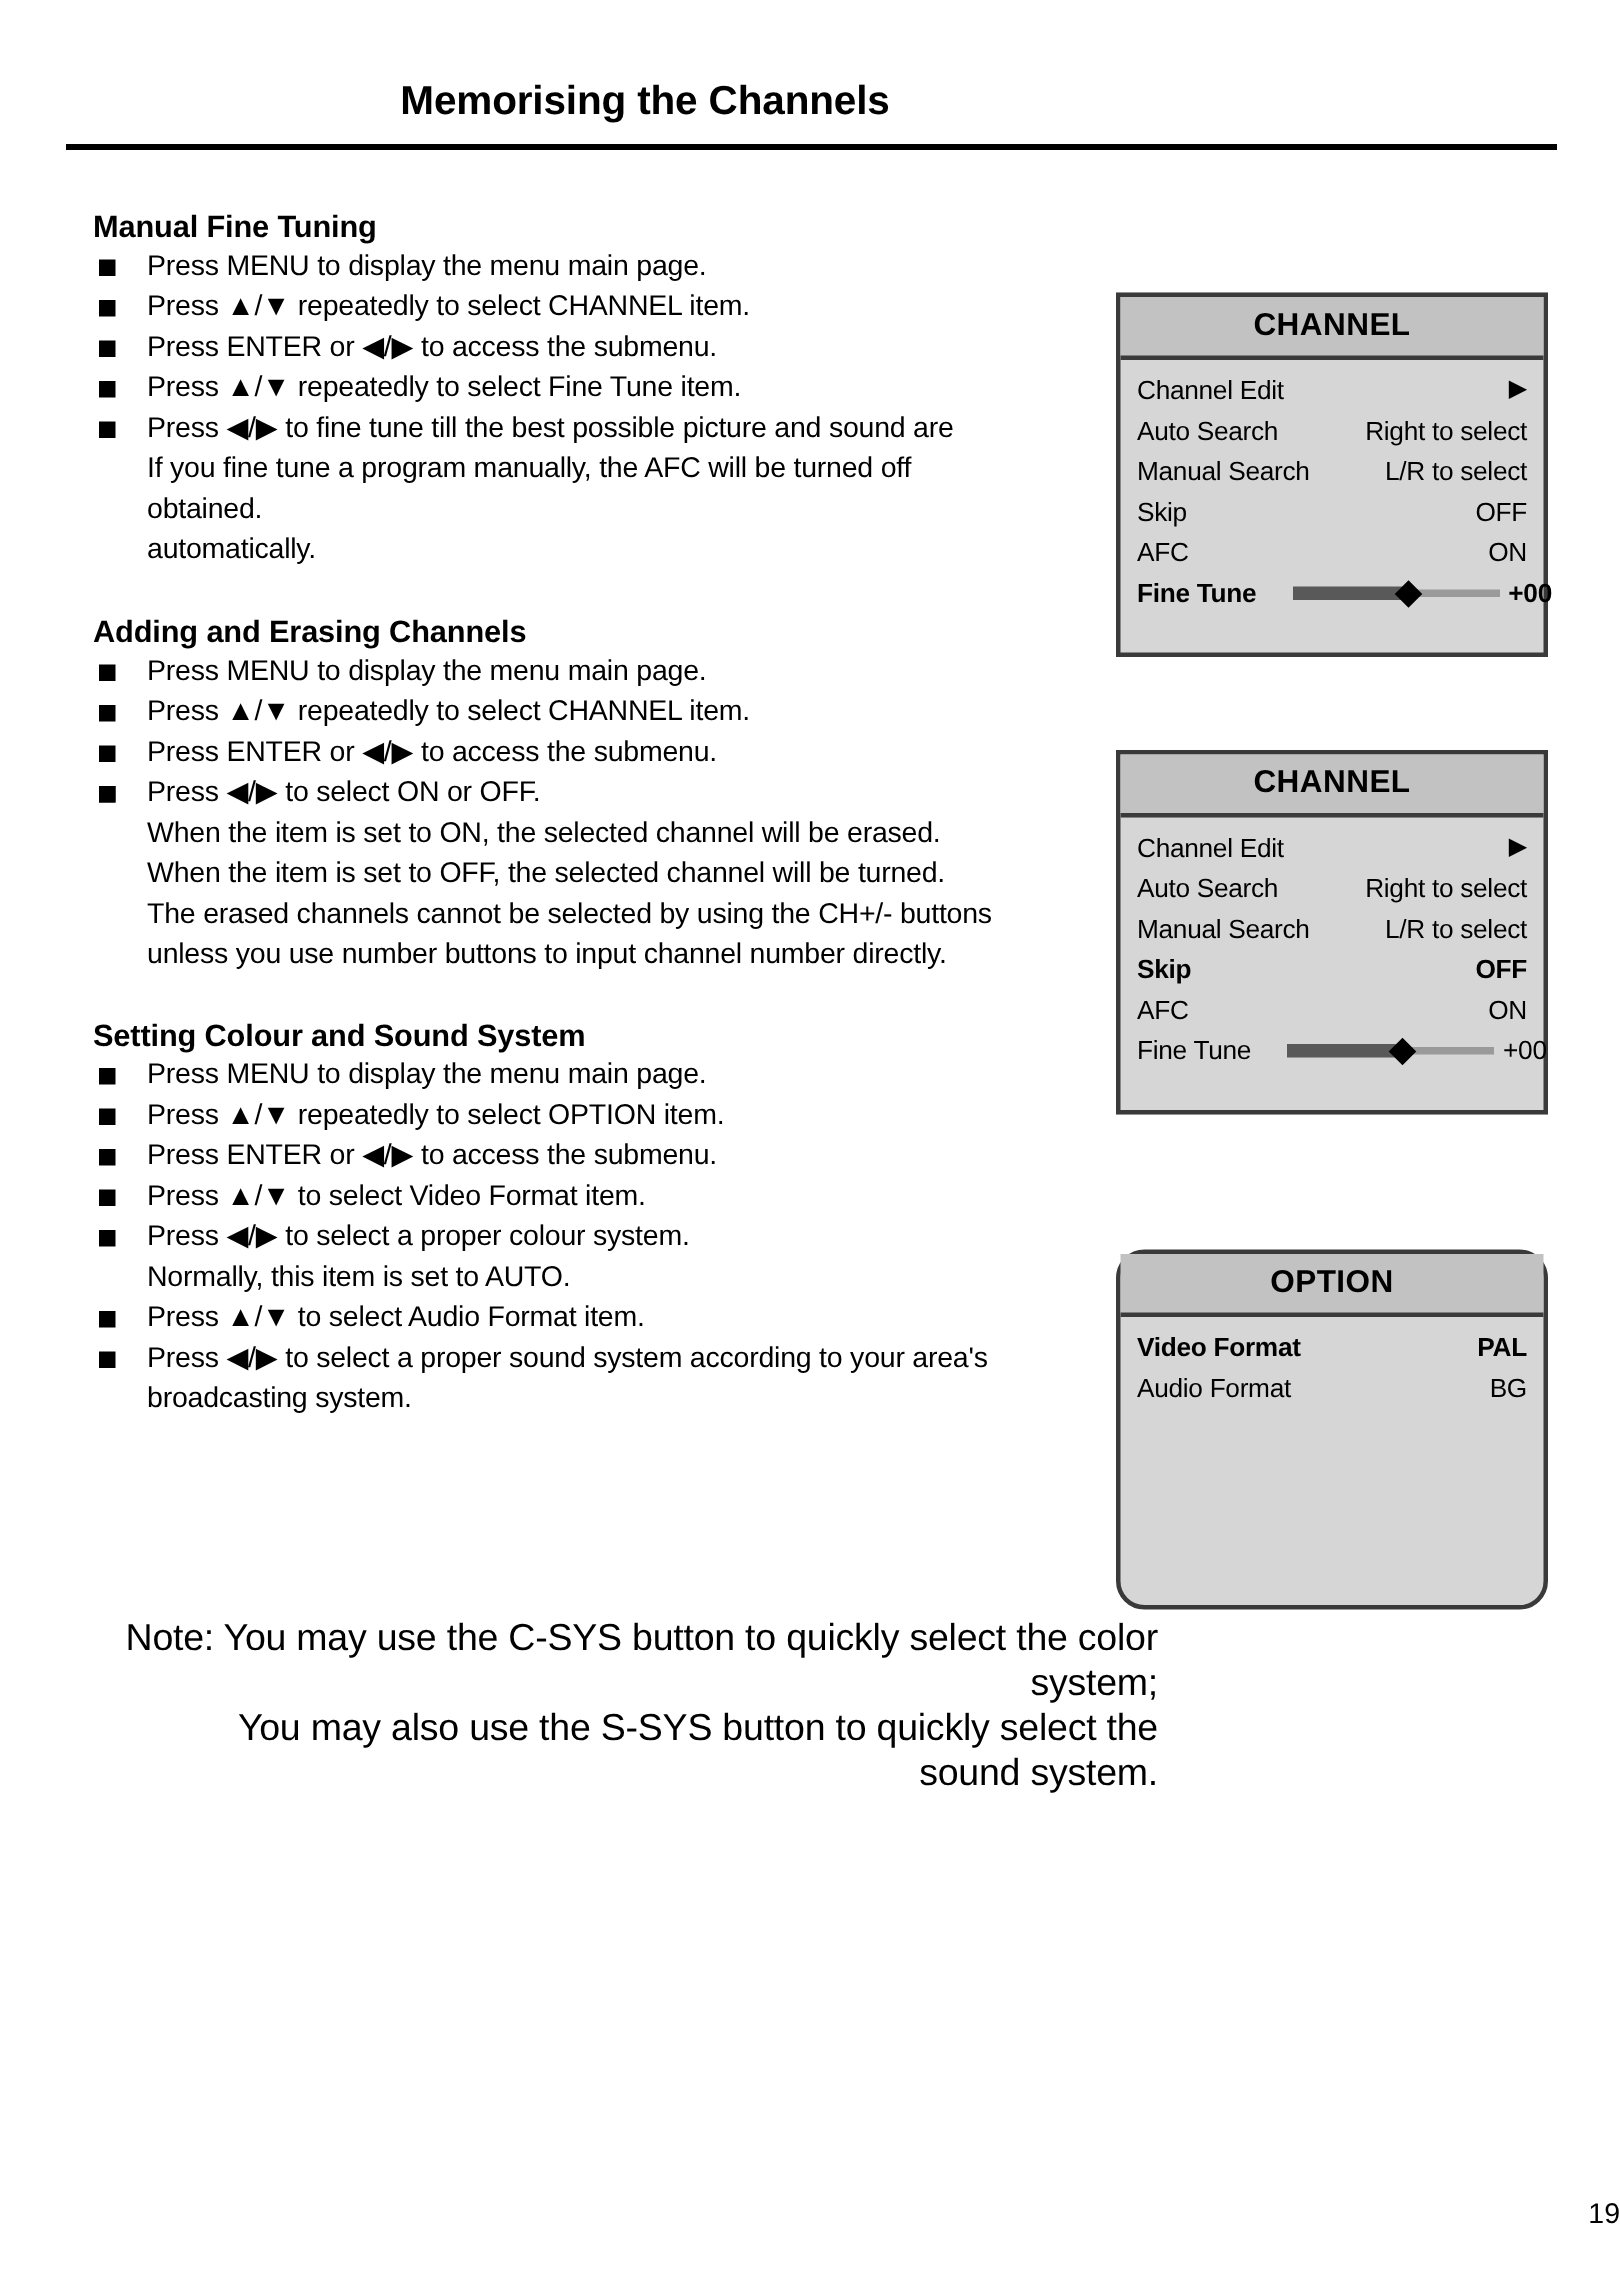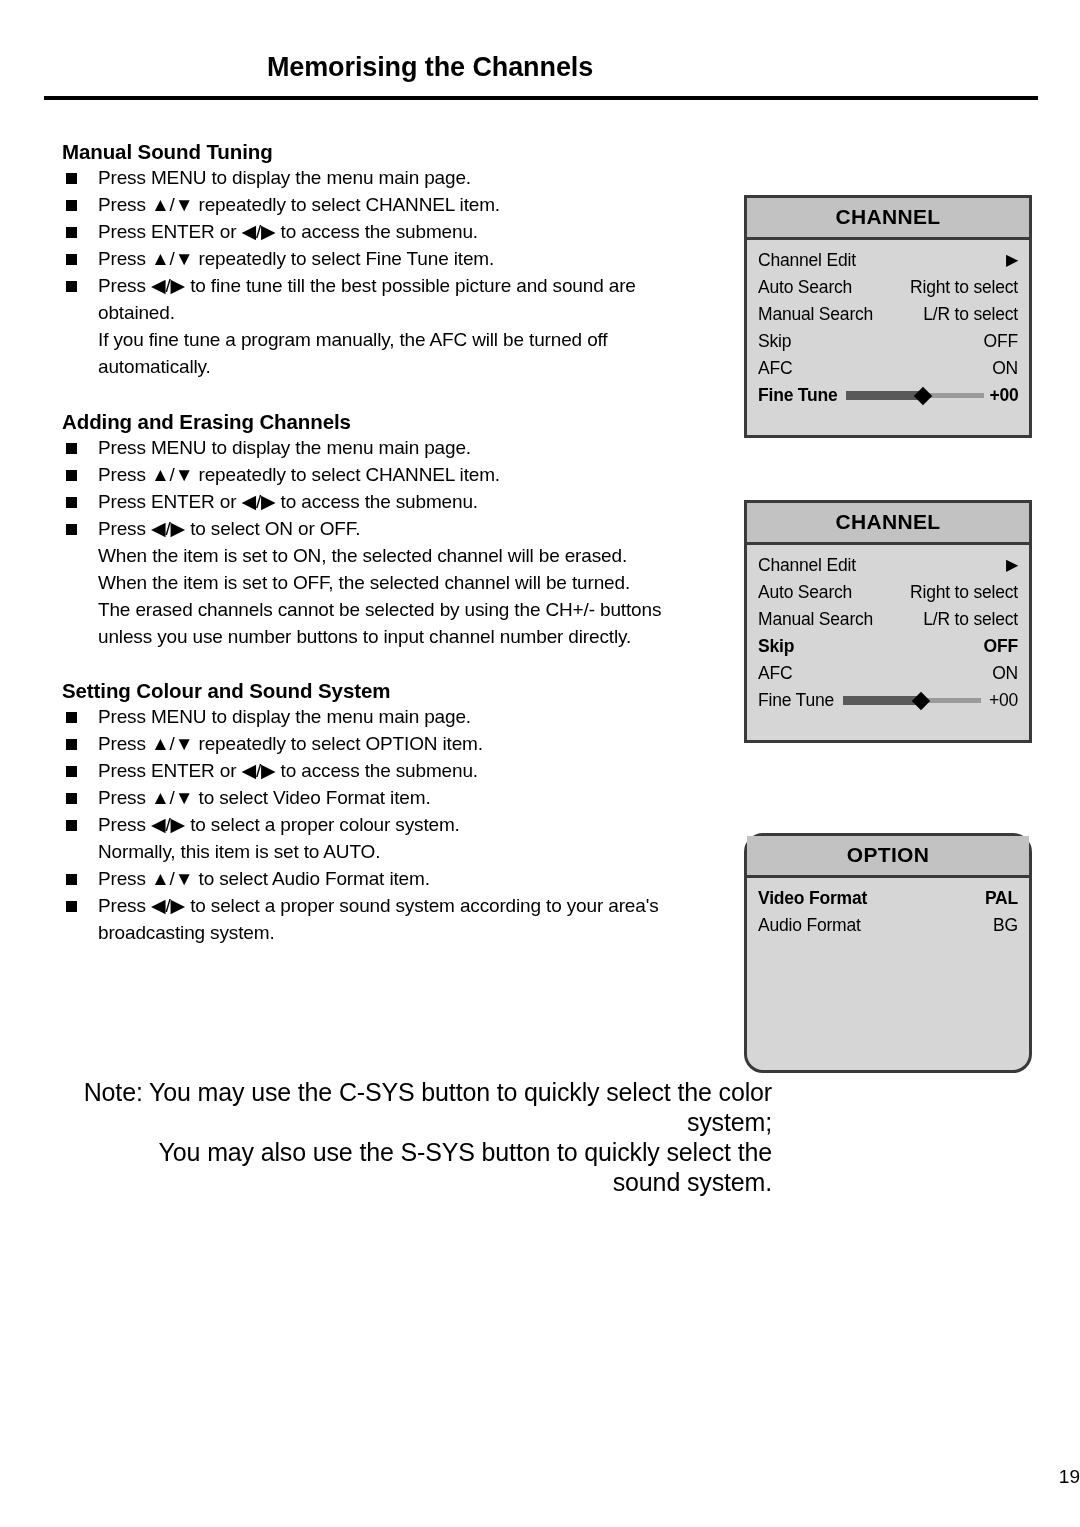--- a/index.html
+++ b/index.html
@@ -131,21 +131,21 @@
   .osd-value { flex: 0 0 auto; text-align: right; }
 
   .osd-arrow {
     font-size: 16px;
     line-height: 1;
     position: relative;
     top: -1px;
   }
 
   
-  .slider-row .osd-label { margin-right: 8px; text-align: right; }
+  .slider-row .osd-label { margin-right: 24px; text-align: right; }
   .slider-wrap {
     flex: 1 1 auto;
     display: flex;
     align-items: center;
     justify-content: center;
     position: relative;
     height: 27px;
     margin: 0 6px 0 0;
   }
   .slider-track {
@@ -197,29 +197,29 @@
 </style>
 </head>
 <body>
 
 <div class="page-title">Memorising the Channels</div>
 <div class="title-rule"></div>
 
 <div class="content">
 
   <div class="section">
-    <div class="section-heading">Manual Sound Tuning</div>
+    <div class="section-heading">Manual Fine Tuning</div>
     <div class="bullet-list">
       <div class="bullet-row"><span class="bullet-marker"></span><span>Press MENU to display the menu main page.</span></div>
       <div class="bullet-row"><span class="bullet-marker"></span><span>Press ▲/▼ repeatedly to select CHANNEL item.</span></div>
       <div class="bullet-row"><span class="bullet-marker"></span><span>Press ENTER or ◀/▶ to access the submenu.</span></div>
       <div class="bullet-row"><span class="bullet-marker"></span><span>Press ▲/▼ repeatedly to select Fine Tune item.</span></div>
       <div class="bullet-row"><span class="bullet-marker"></span><span>Press ◀/▶ to fine tune till the best possible picture and sound are</span></div>
+      <div class="cont-row">If you fine tune a program manually, the AFC will be turned off</div>
       <div class="cont-row">obtained.</div>
-      <div class="cont-row">If you fine tune a program manually, the AFC will be turned off</div>
       <div class="cont-row">automatically.</div>
     </div>
   </div>
 
   <div style="height:30px"></div>
 
   <div class="section">
     <div class="section-heading">Adding and Erasing Channels</div>
     <div class="bullet-list">
       <div class="bullet-row"><span class="bullet-marker"></span><span>Press MENU to display the menu main page.</span></div>

